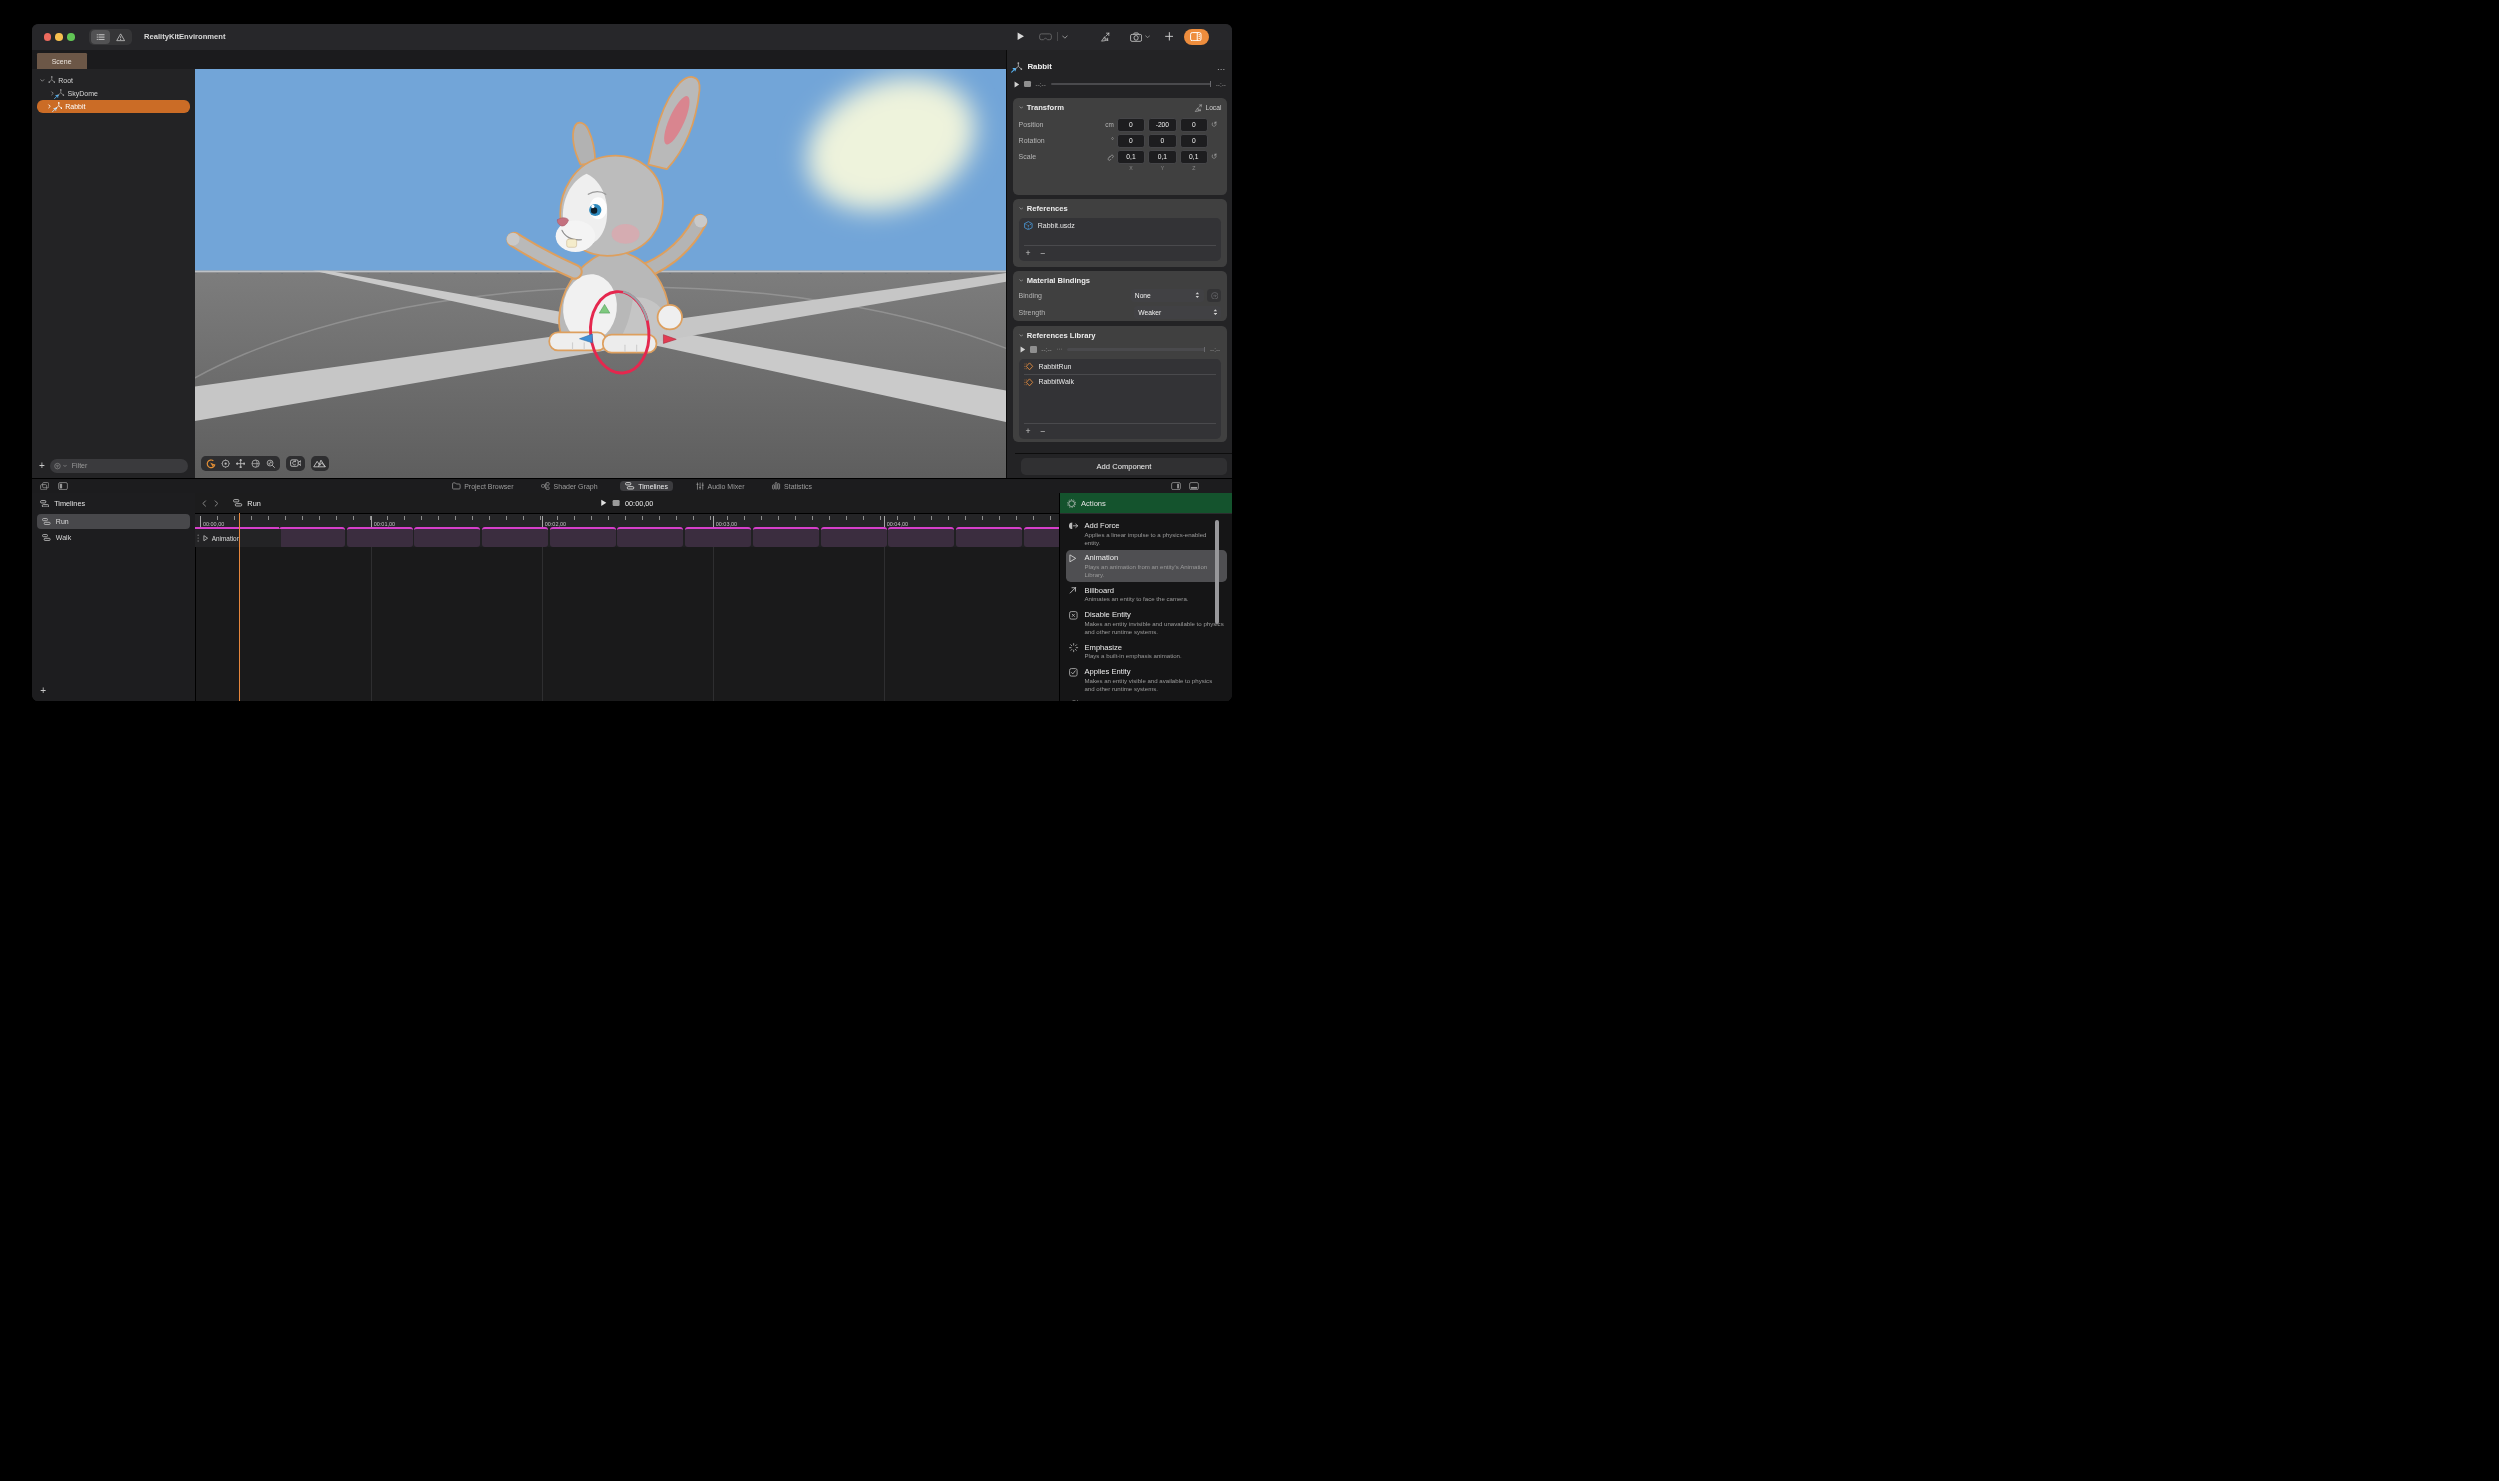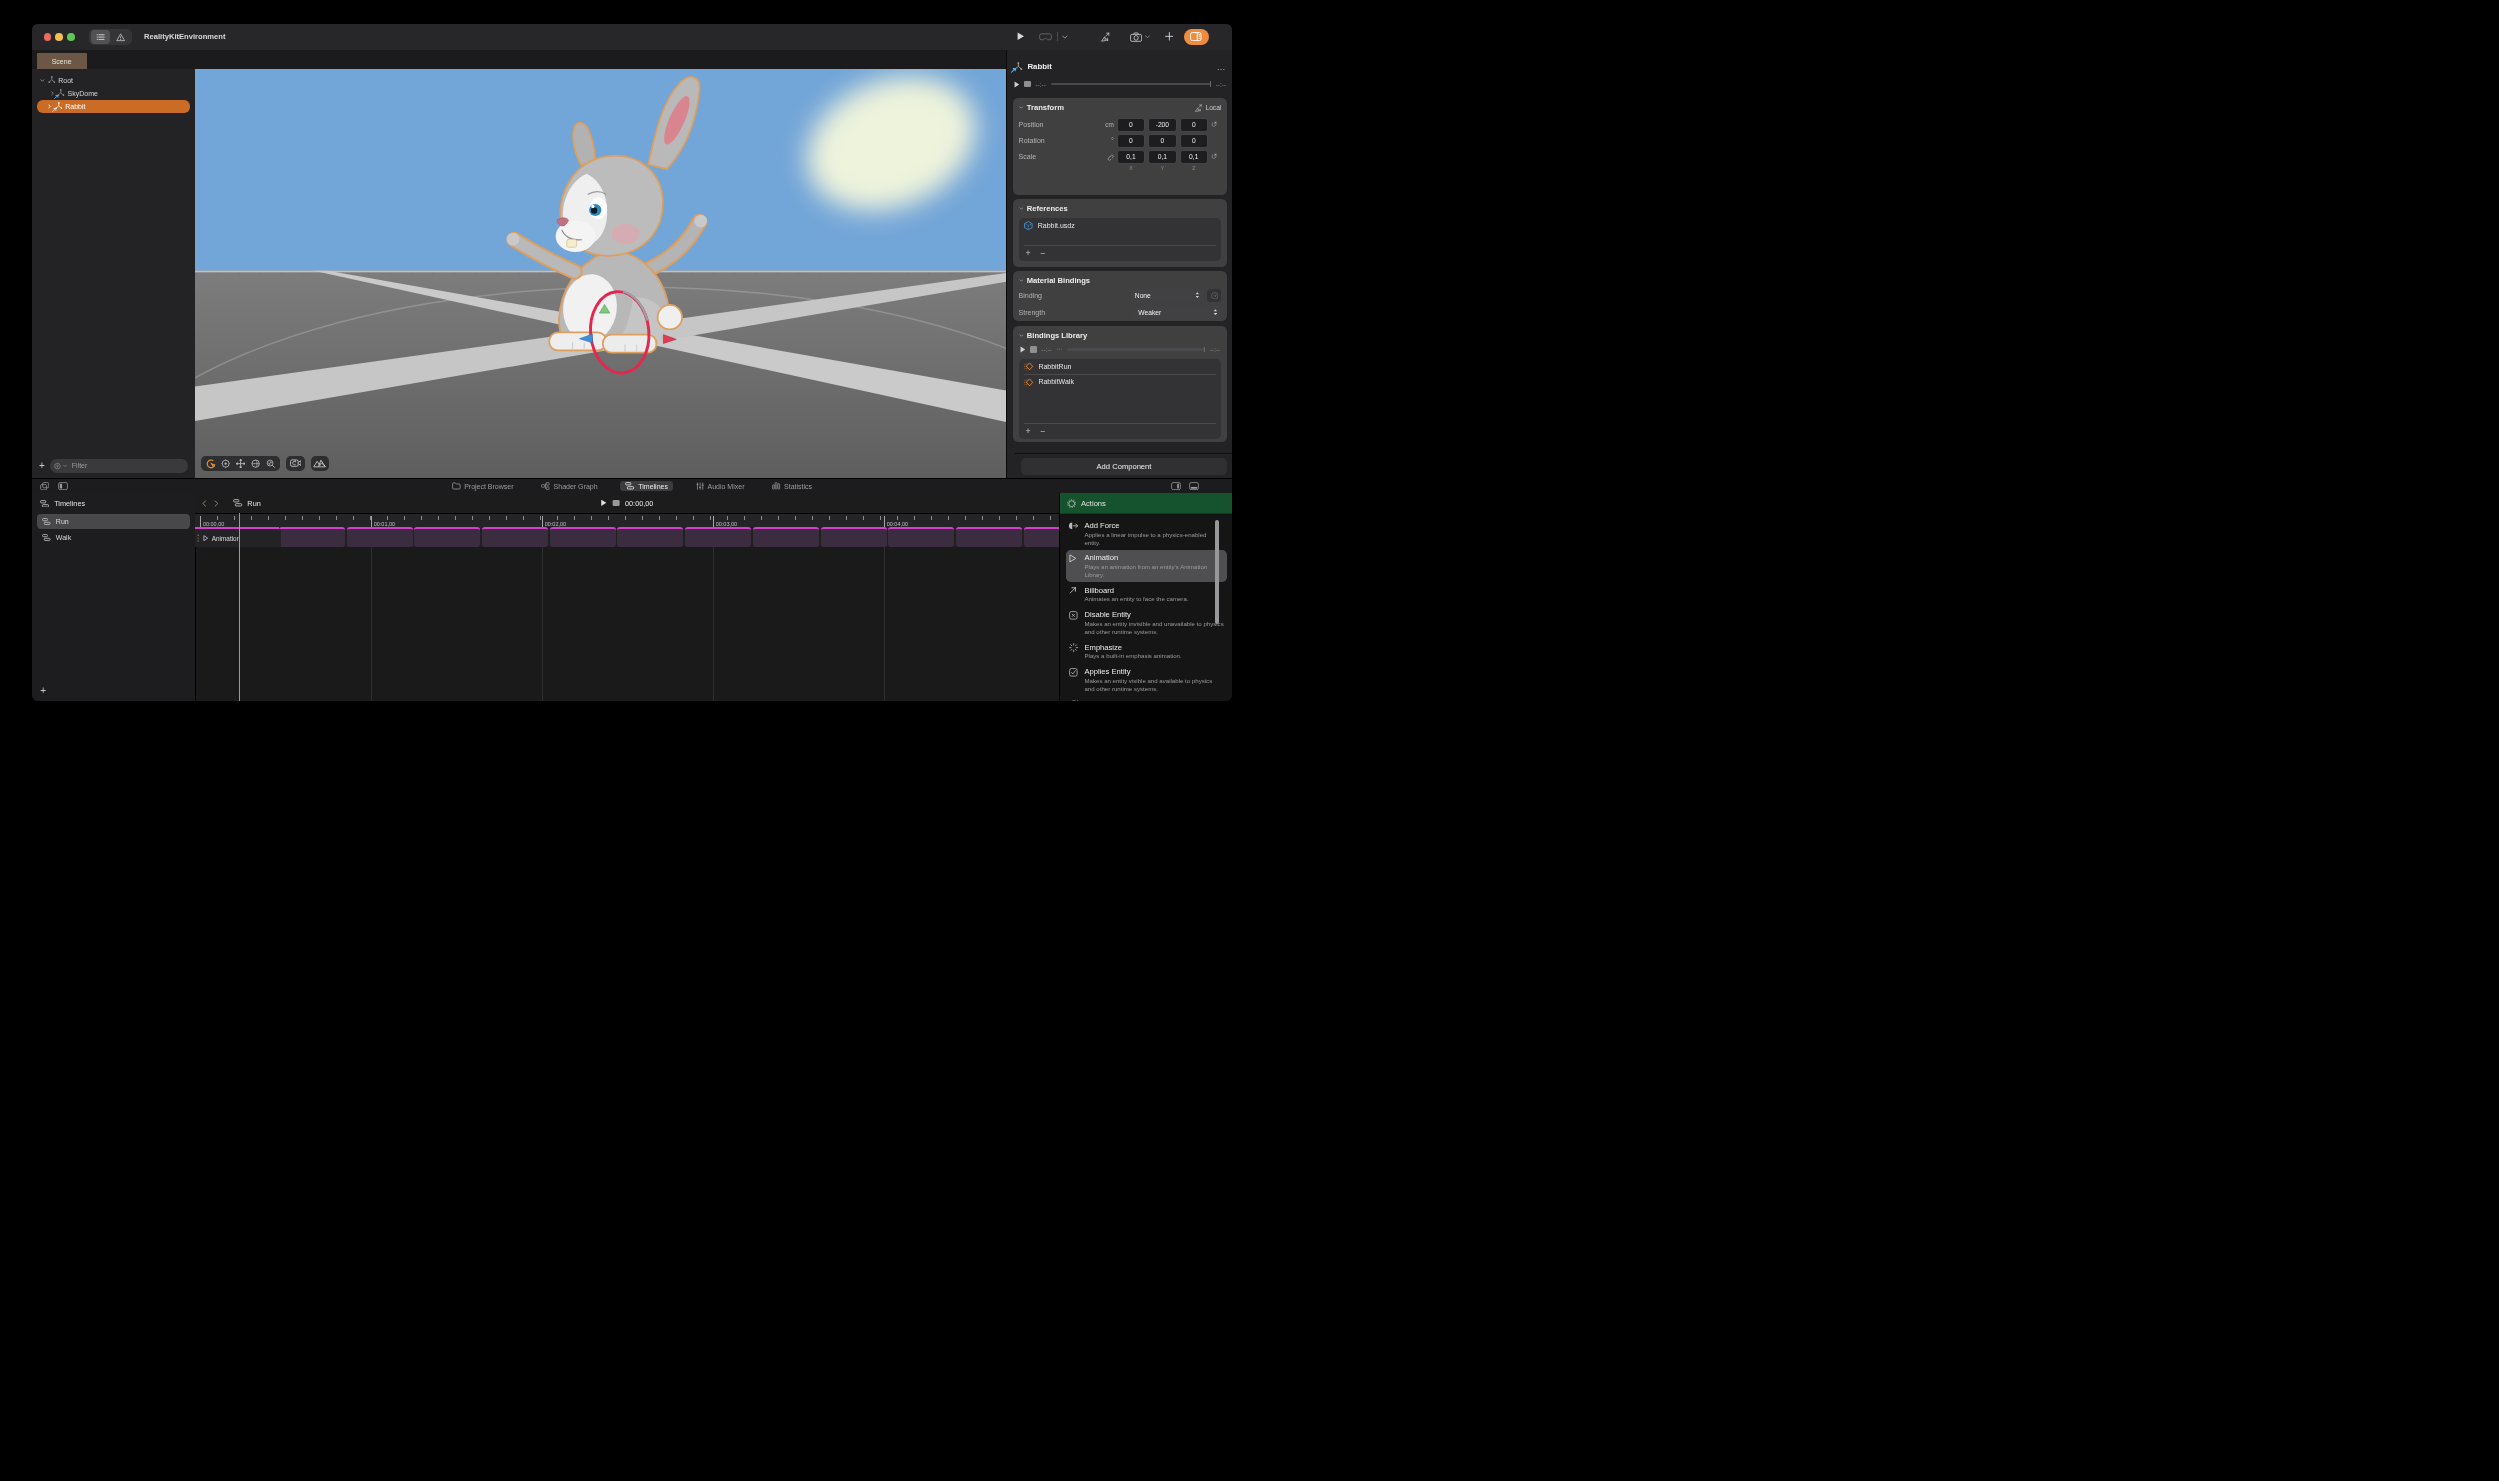--- a/index.html
+++ b/index.html
@@ -568,21 +568,21 @@
             </svg>
         </span>
       </div>
     </div>
 
     <div class="card" style="top:276px;height:116px;">
       <div class="cardhead">
         <svg class="chev" viewBox="0 0 8 8">
             <polyline points="1,2.5 4,5.5 7,2.5" fill="none" stroke="#9a9a9a" stroke-width="1.4"></polyline>
           </svg>
-        <span>Bindings Library</span>
+        <span>References Library</span>
       </div>
       <div class="playrow">
         <svg class="ic" width="5.8" height="7" viewBox="0 0 10 12">
             <path d="M1 1 L9 6 L1 11 Z" fill="#d0d0d0"></path>
           </svg>
         <span style="width:6.4px;height:6.4px;background:#8f8f8f;border-radius:1.2px;"></span>
         <span>--:--</span>
         <span>⋯</span>
         <div class="slider"></div>
         <span>--:--</span>

